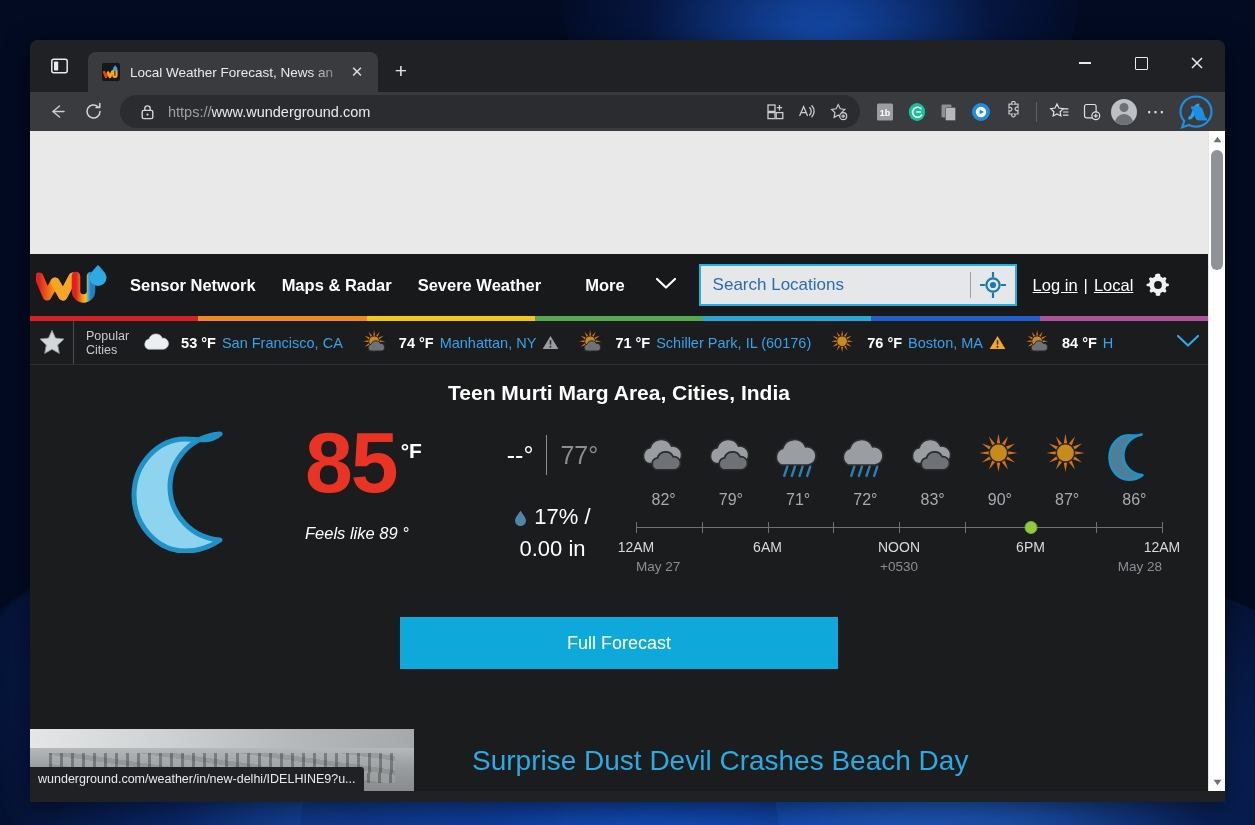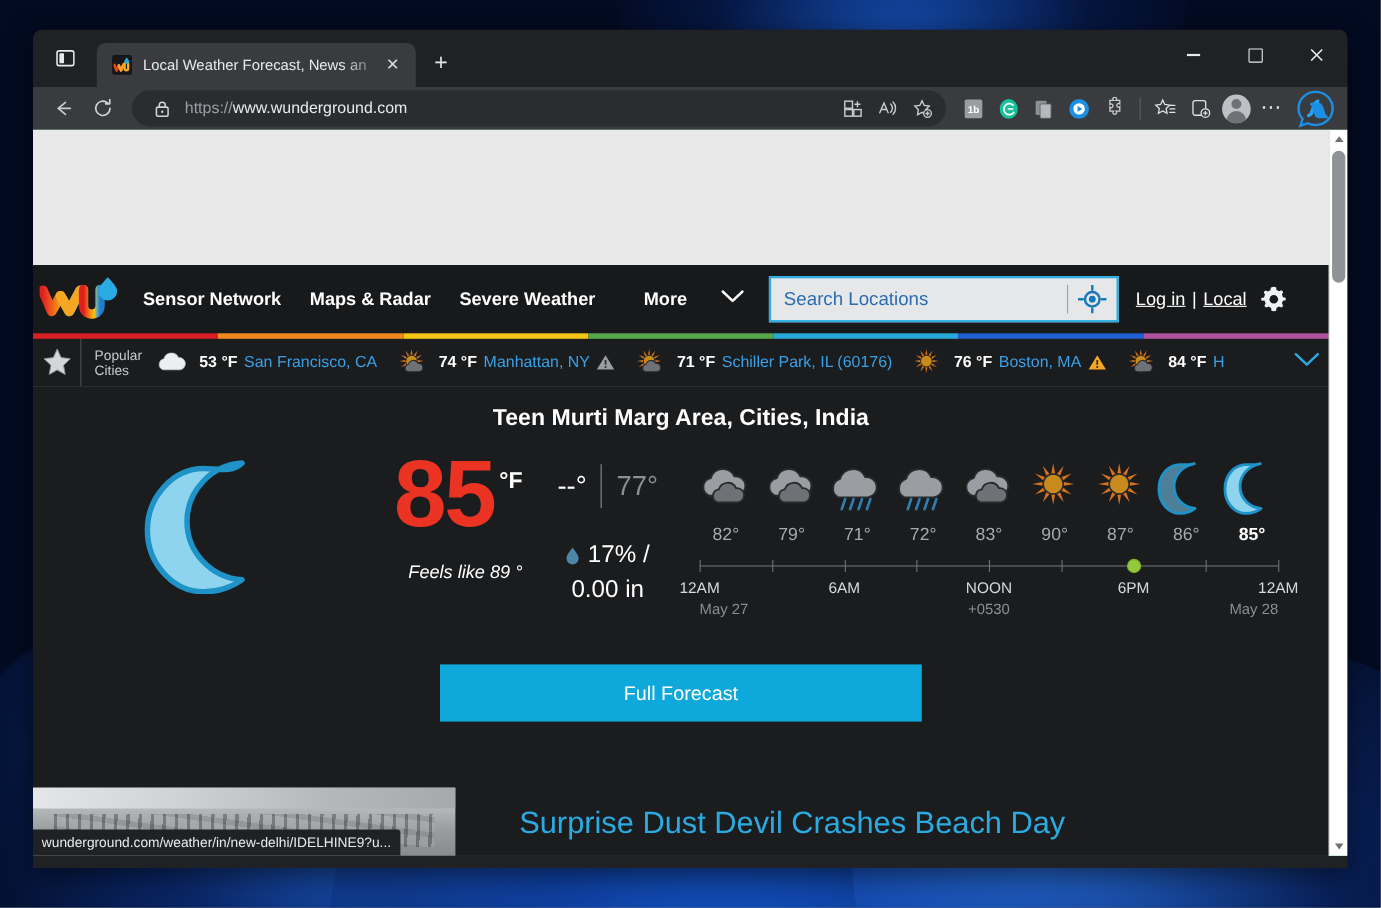--- a/index.html
+++ b/index.html
@@ -34,21 +34,21 @@
     background: radial-gradient(ellipse at 30% 40%, rgba(48,130,245,0.8) 0%, rgba(16,60,160,0.35) 45%, rgba(2,8,28,0) 74%);
   }
   .swirl-top {
     left: 560px; top: -230px; width: 520px; height: 430px;
     border-radius: 50%;
     background: radial-gradient(ellipse at 50% 70%, rgba(26,96,215,0.85) 0%, rgba(10,38,110,0.4) 48%, rgba(2,8,28,0) 76%);
   }
 
   
   .browser {
-    position: absolute; left: 30px; top: 27px;
+    position: absolute; left: 30px; top: 40px;
     width: 1195px; height: 762px;
     background: #202124;
     border-radius: 8px 8px 0 0;
     overflow: hidden;
     box-shadow: 0 6px 26px rgba(0,0,0,0.55);
   }
   
   .tabstrip {
     height: 52px; background: #202124;
     display: flex; align-items: flex-end; position: relative;
@@ -196,21 +196,21 @@
   .cities-chev { margin-left: auto; padding-right: 8px; flex: 0 0 auto; }
 
   
   .cc { padding-top: 16px; background: #1b1c1e; }
   .cc-title {
     text-align: center; color: #fff; font-size: 21px; font-weight: bold;
     margin-bottom: 14px;
   }
   .cc-row { display: flex; align-items: flex-start; padding: 0 40px; }
   .col-icon { width: 235px; flex: 0 0 235px; display: flex; justify-content: center; padding-top: 6px; }
-  .col-temp { width: 170px; flex: 0 0 170px; text-align: right; padding-top: 4px; }
+  .col-temp { width: 170px; flex: 0 0 170px; text-align: left; padding-top: 4px; }
   .big-temp {
     font-size: 86px; font-weight: bold; color: #ea3323; line-height: 0.92;
     letter-spacing: -2px; display: inline-block;
   }
   .deg-f { font-size: 21px; color: #fff; font-weight: bold; vertical-align: top; margin-left: 4px; position: relative; top: 16px; }
   .feels { color: #fff; font-size: 16.5px; font-style: italic; margin-top: 22px; }
   .col-stats { width: 155px; flex: 0 0 155px; text-align: center; padding-top: 16px; }
   .hilo { display: flex; align-items: center; justify-content: center; gap: 0; }
   .hilo .hi { color: #fff; font-size: 25px; padding-right: 13px; }
   .hilo .div { width: 1px; height: 40px; background: #8b8e93; }
@@ -749,28 +749,20 @@
                     <div class="ht">87°</div>
                   </div>
                   <div class="hour">
                     <div class="hic">
                       <svg width="52" height="52" viewBox="0 0 68 68">
                         <path d="M44 6 C30 8 20 20 20 33 c0 14 11 25 25 26 -5 4 -11 6 -18 6 C13 65 2 52 2 36 2 20 13 7 27 7 c6 0 12 1 17 -1 Z" fill="#4f7f98" stroke="#1f93c7" stroke-width="3.4" stroke-linejoin="round"></path>
                       </svg>
                     </div>
                     <div class="ht">86°</div>
                   </div>
-                  <div class="hour now">
-                    <div class="hic">
-                      <svg width="52" height="52" viewBox="0 0 68 68">
-                        <path d="M44 6 C30 8 20 20 20 33 c0 14 11 25 25 26 -5 4 -11 6 -18 6 C13 65 2 52 2 36 2 20 13 7 27 7 c6 0 12 1 17 -1 Z" fill="#8fd4ee" stroke="#1f93c7" stroke-width="3.4" stroke-linejoin="round"></path>
-                      </svg>
-                    </div>
-                    <div class="ht">85°</div>
-                  </div>
                 </div>
               <div class="timeline">
                 <div class="tl-line"></div>
                 <div id="ticks">
                     <div class="tick" style="left: 0%;"></div>
                     <div class="tick" style="left: 12.5%;"></div>
                     <div class="tick" style="left: 25%;"></div>
                     <div class="tick" style="left: 37.5%;"></div>
                     <div class="tick" style="left: 50%;"></div>
                     <div class="tick" style="left: 62.5%;"></div>

